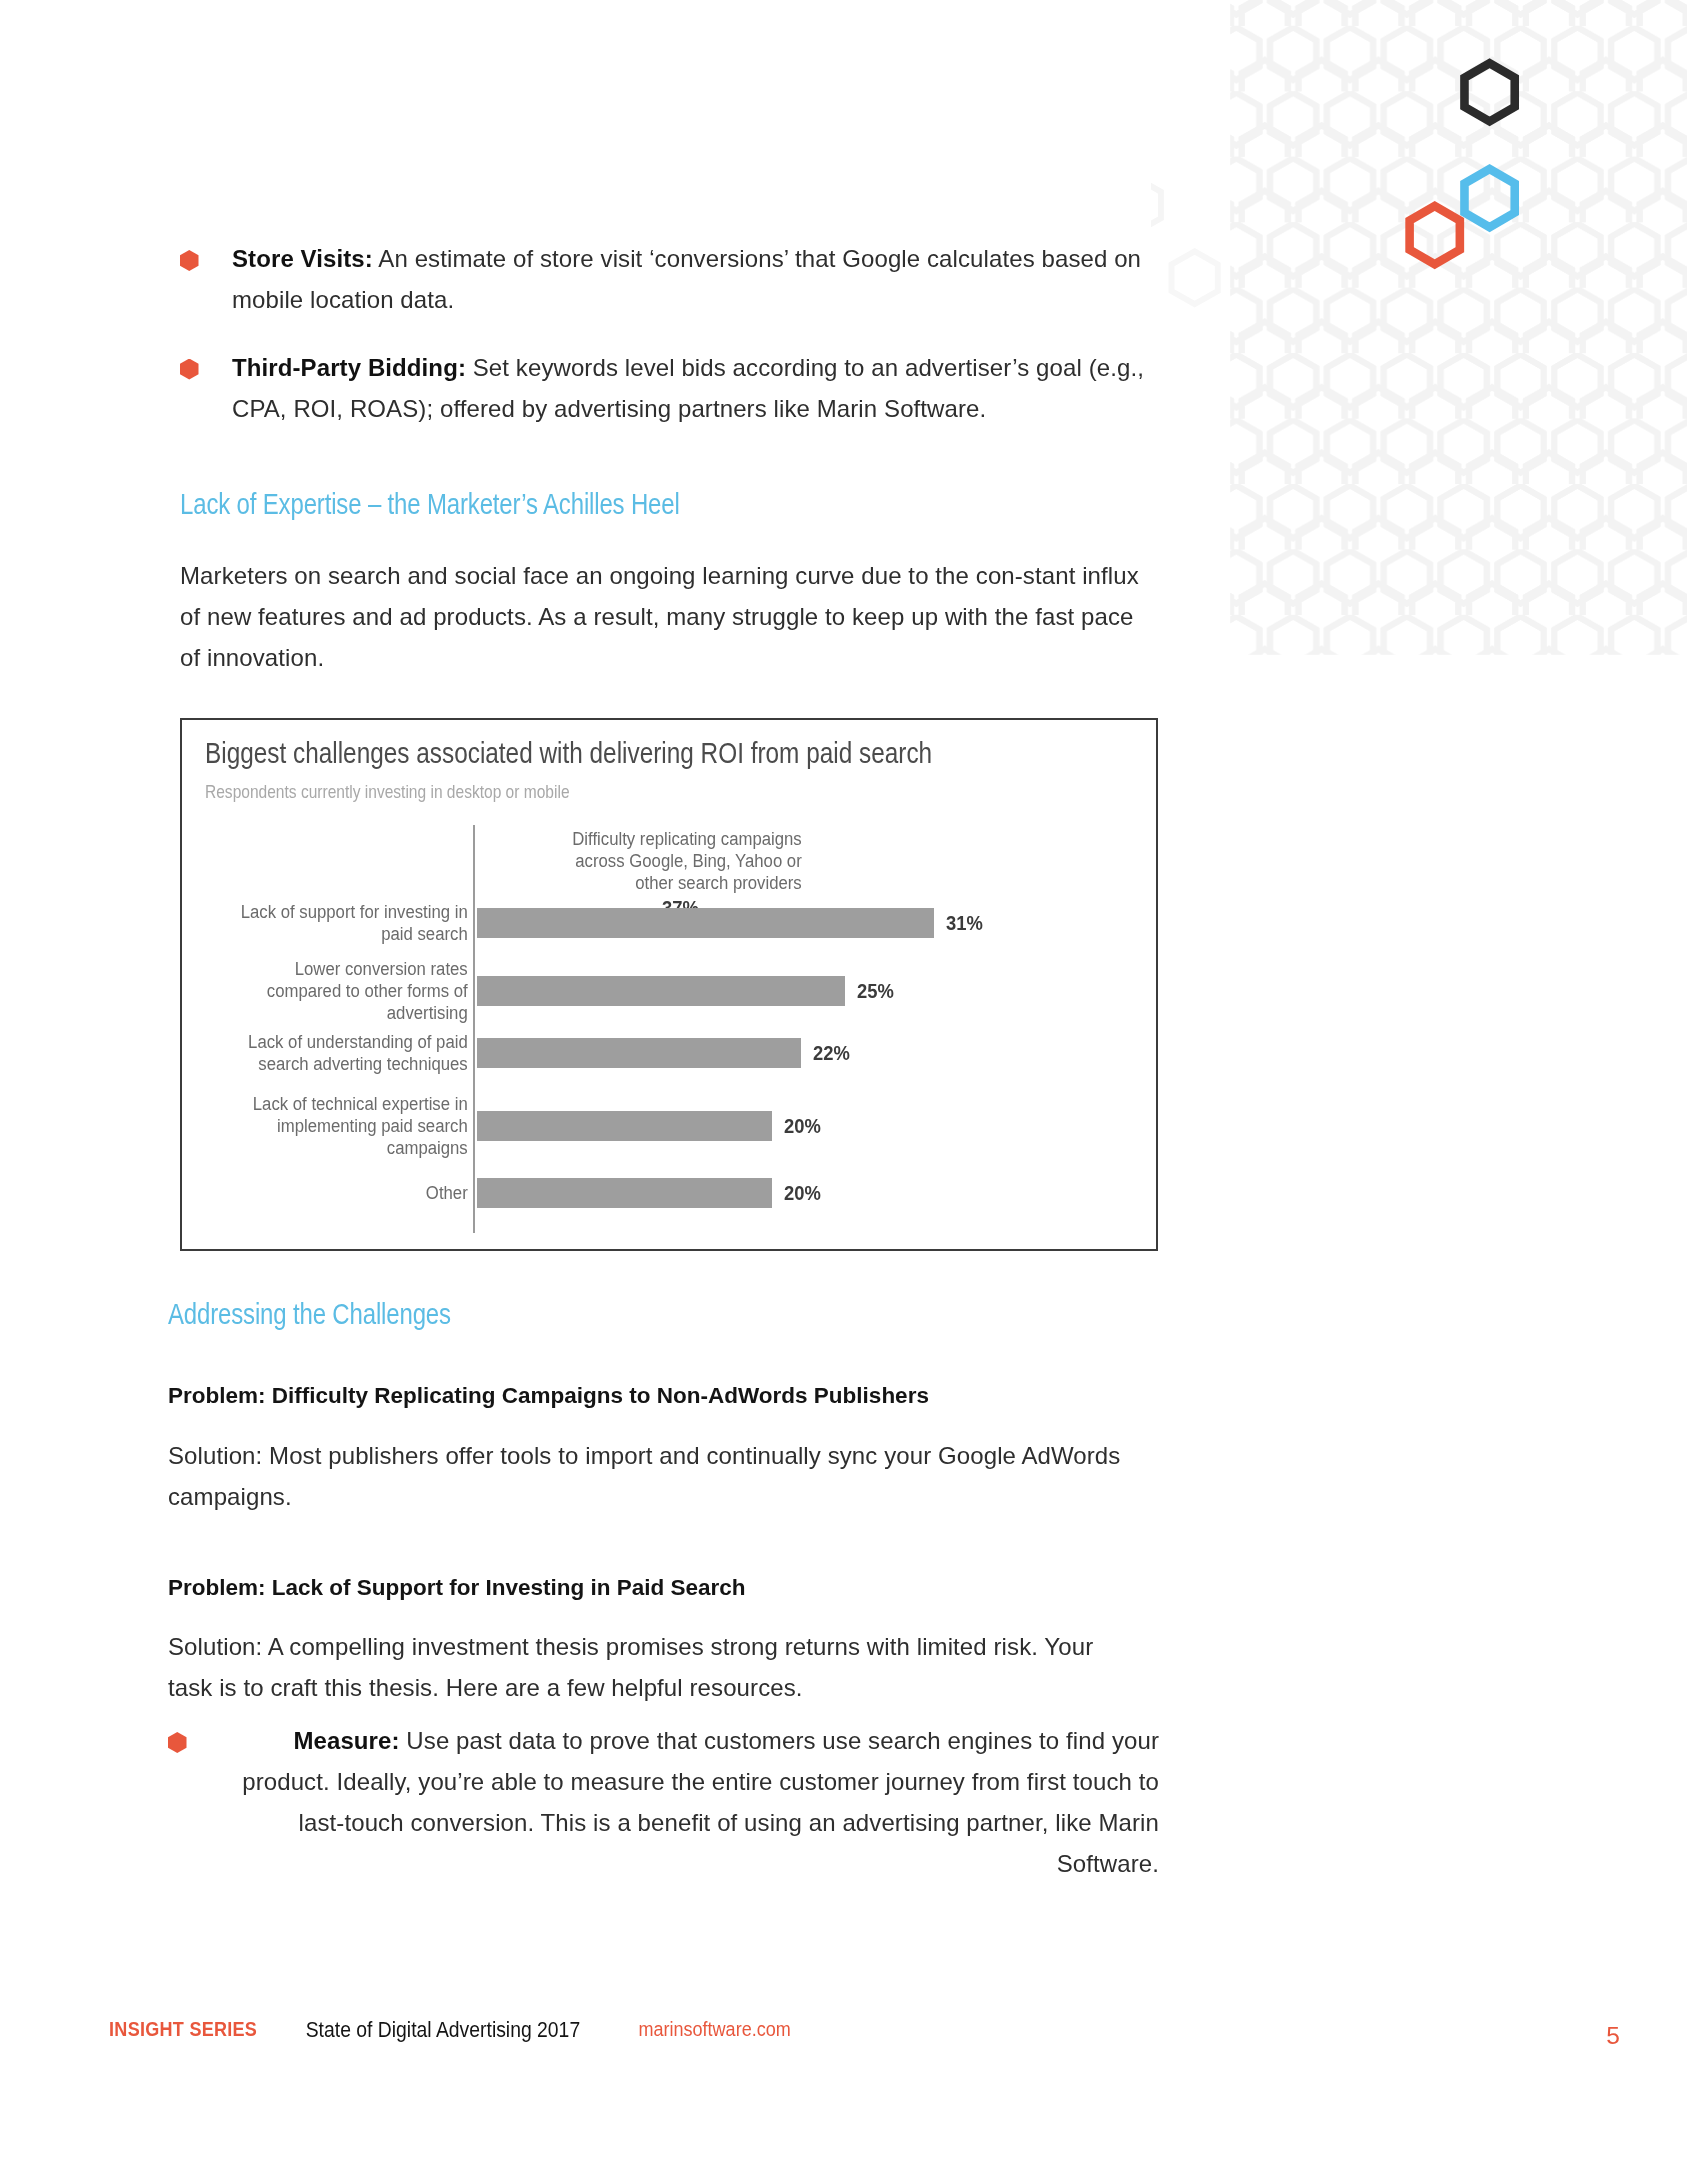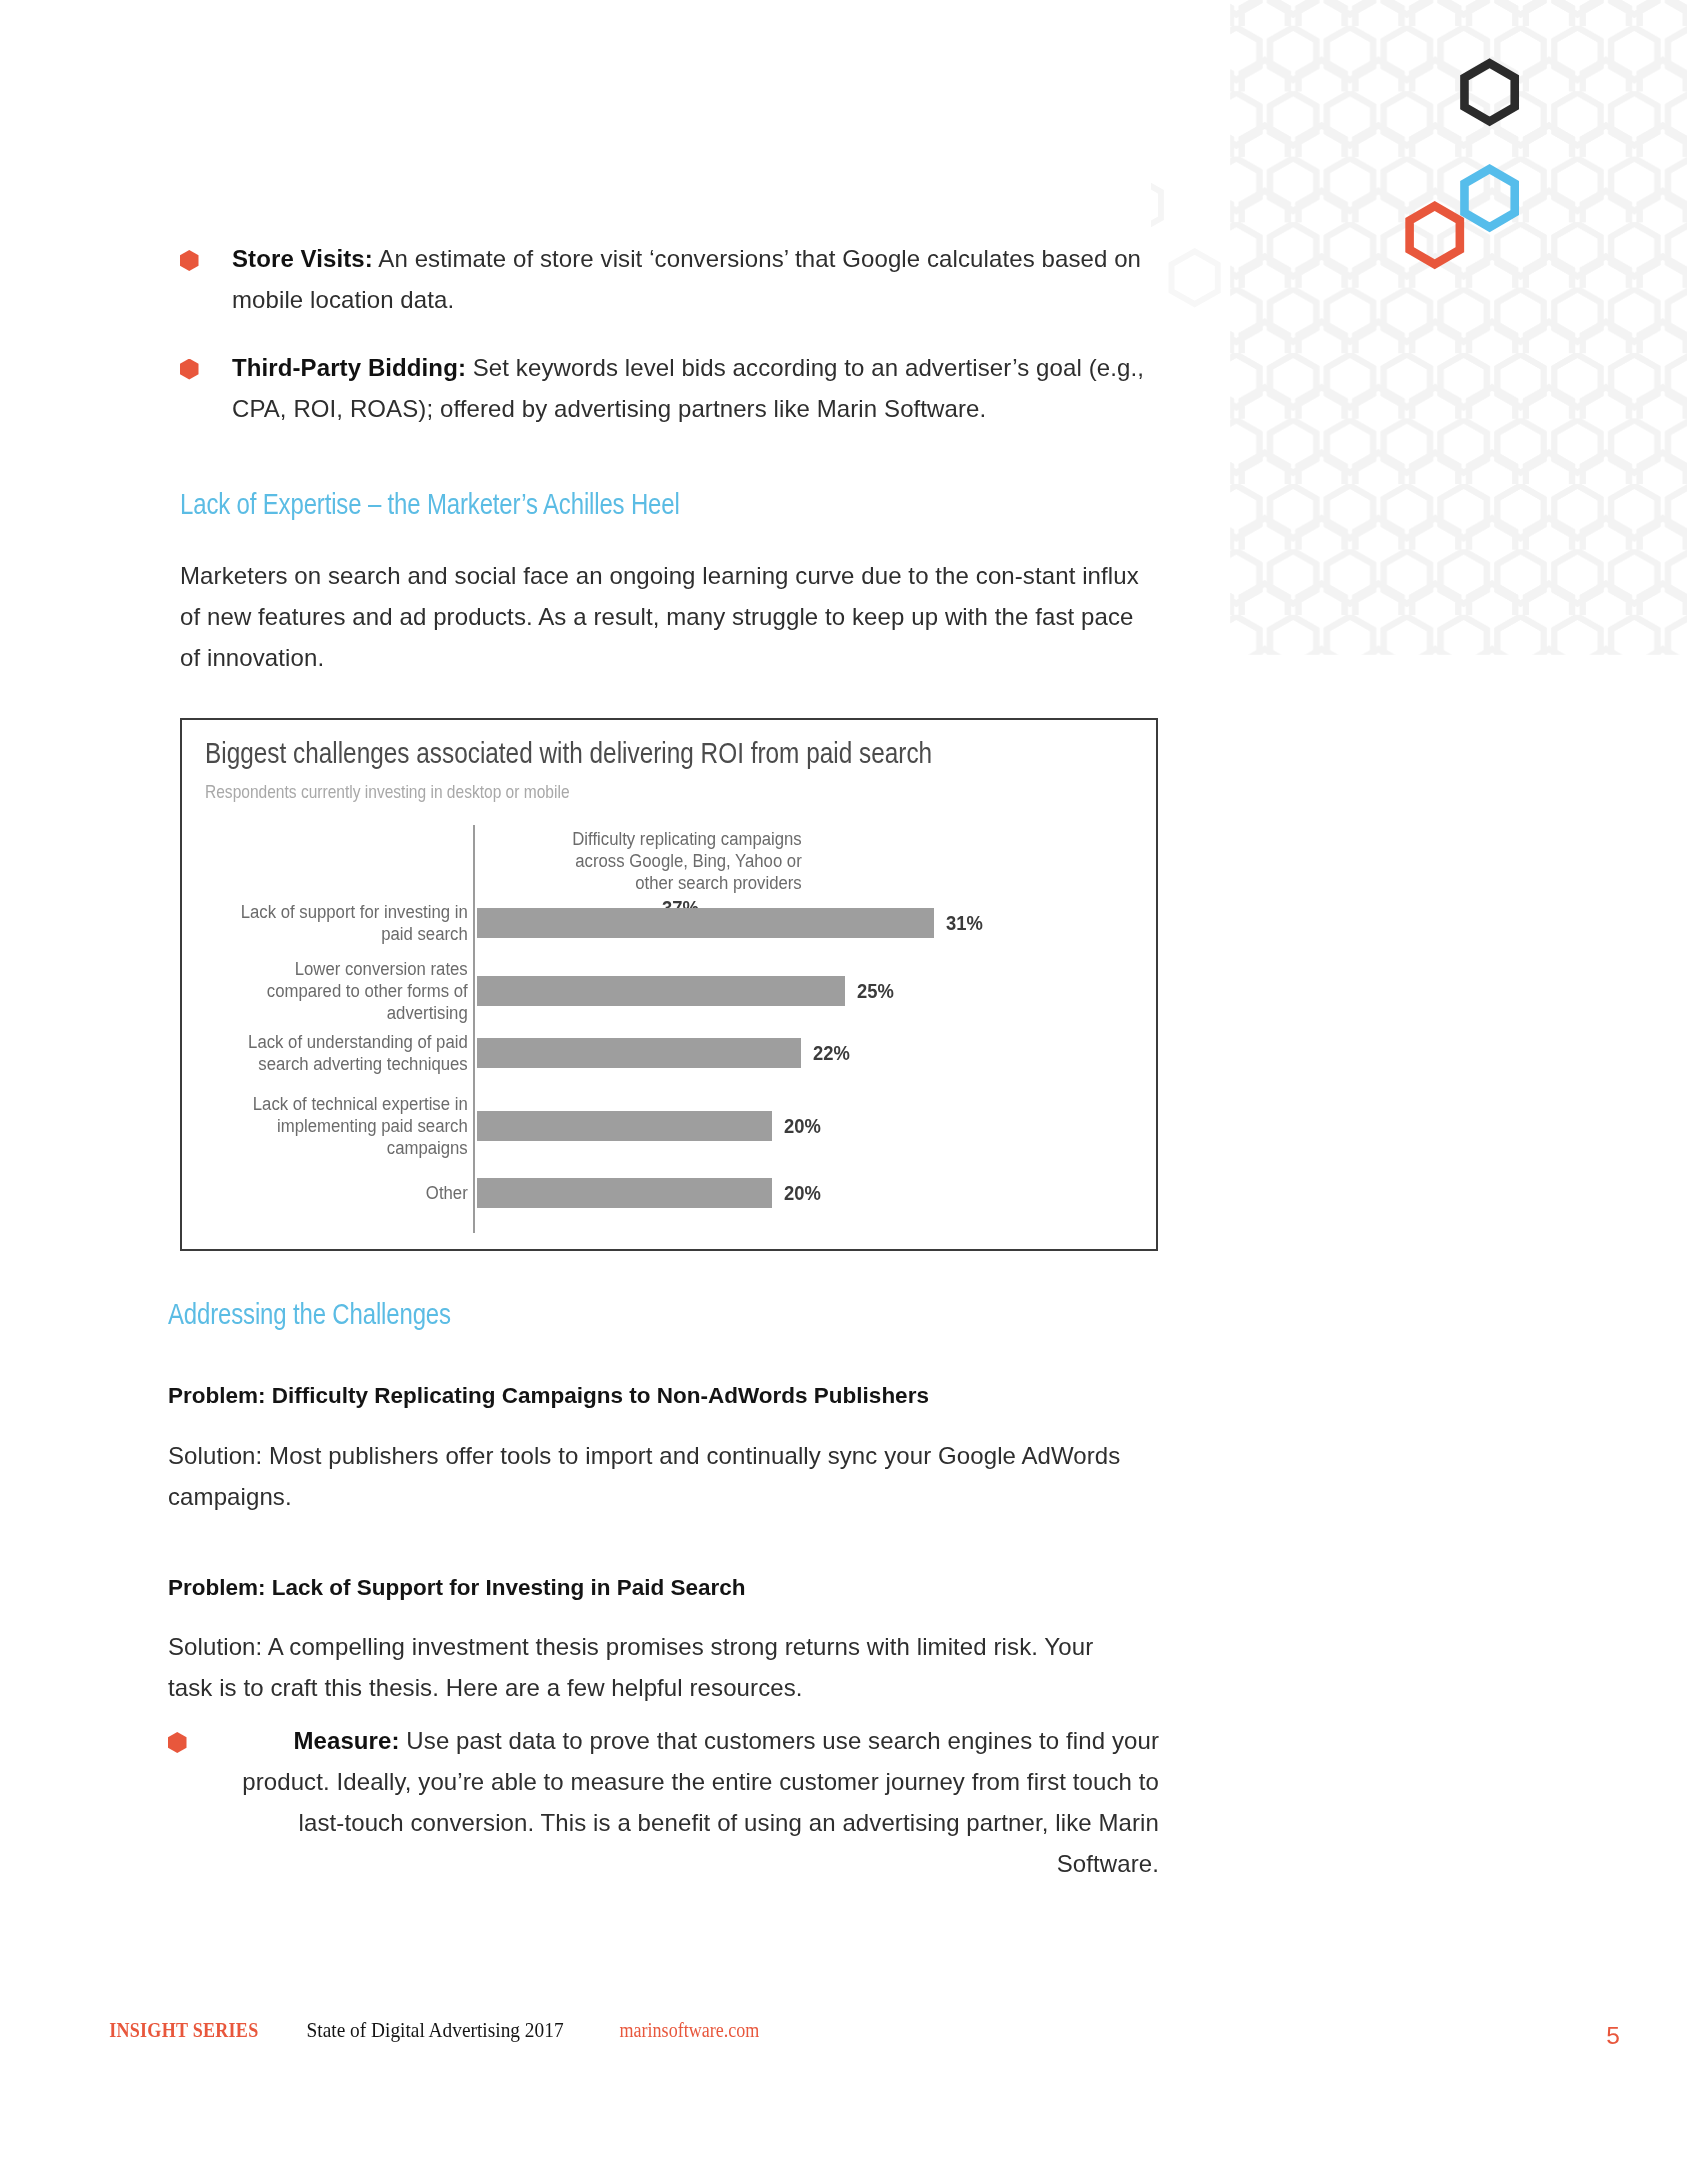--- a/index.html
+++ b/index.html
@@ -198,22 +198,21 @@
   
   #footer {
     position: absolute;
     left: 99px;
     right: 99px;
     bottom: 98px;
     height: 33px;
   }
   .footer-inner {
     display: flex;
-    align-items: center;
-    font-family: Liberation Serif, serif;
+    align-items: flex-start;
   }
   #footer-insight {
     color: #e8573c;
     font-weight: 700;
     font-size: 20.5px;
     letter-spacing: 0.3px;
     transform: scaleX(0.88);
     transform-origin: left baseline;
     white-space: nowrap;
   }

